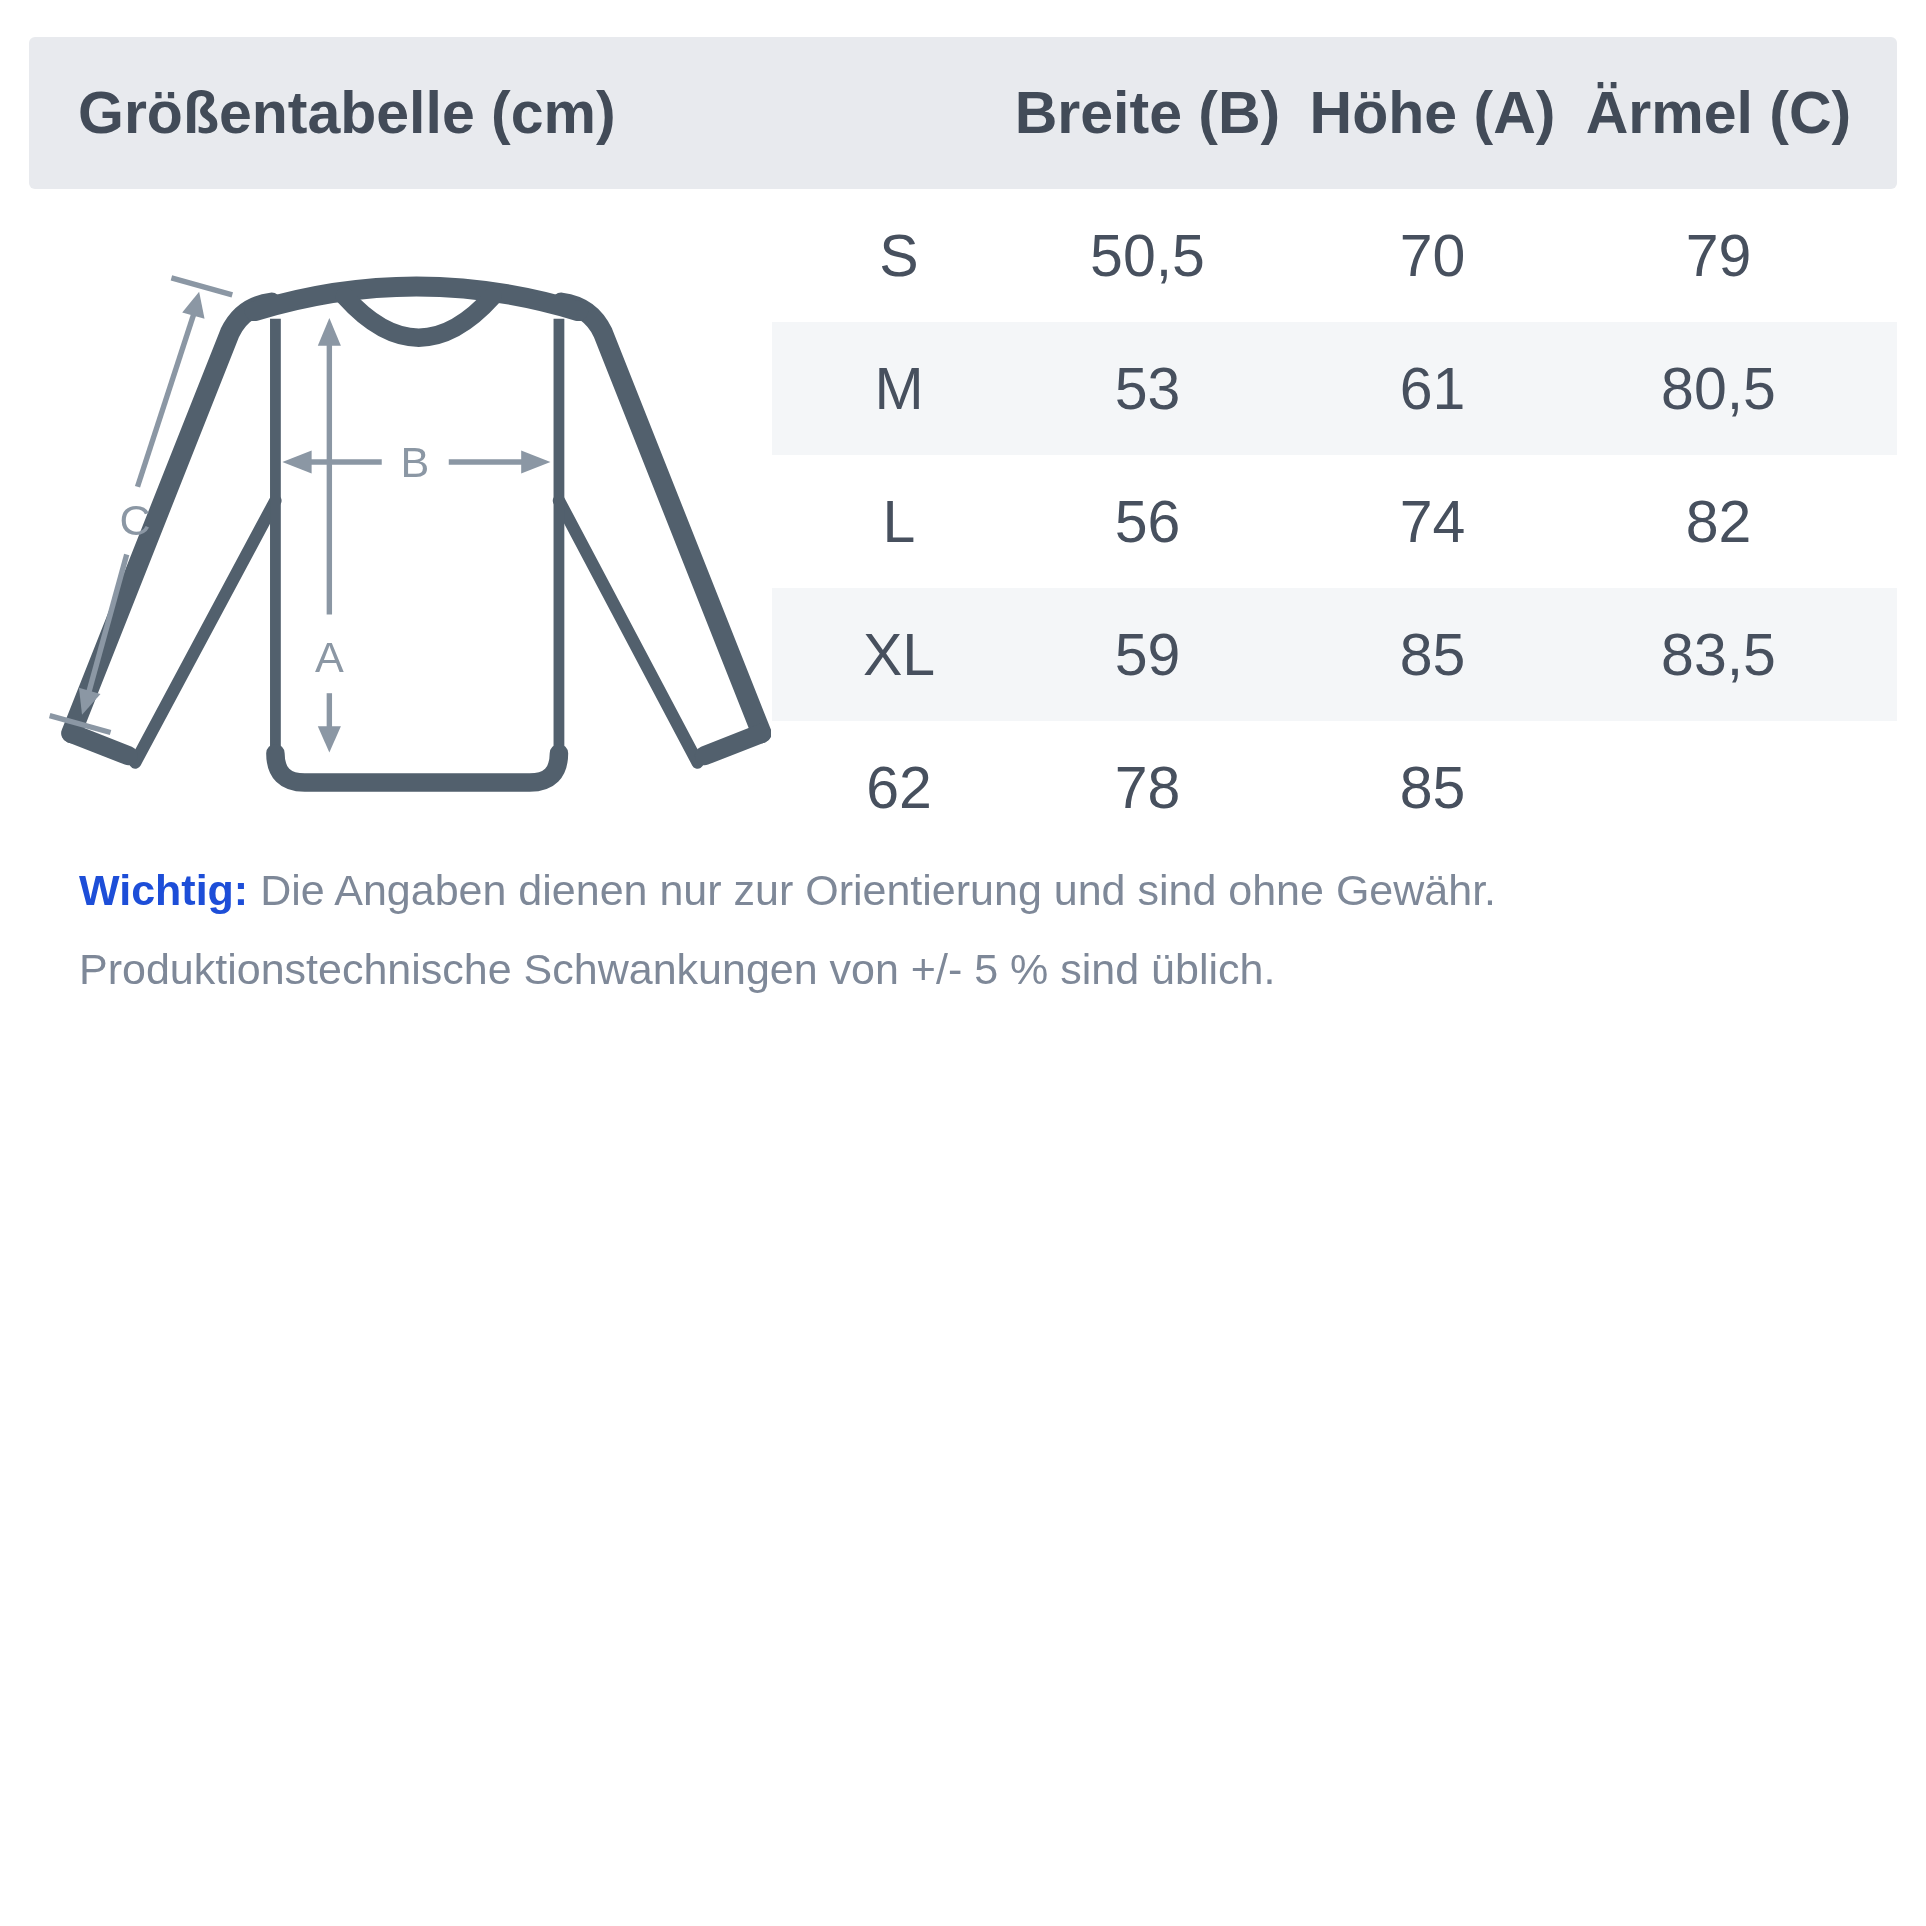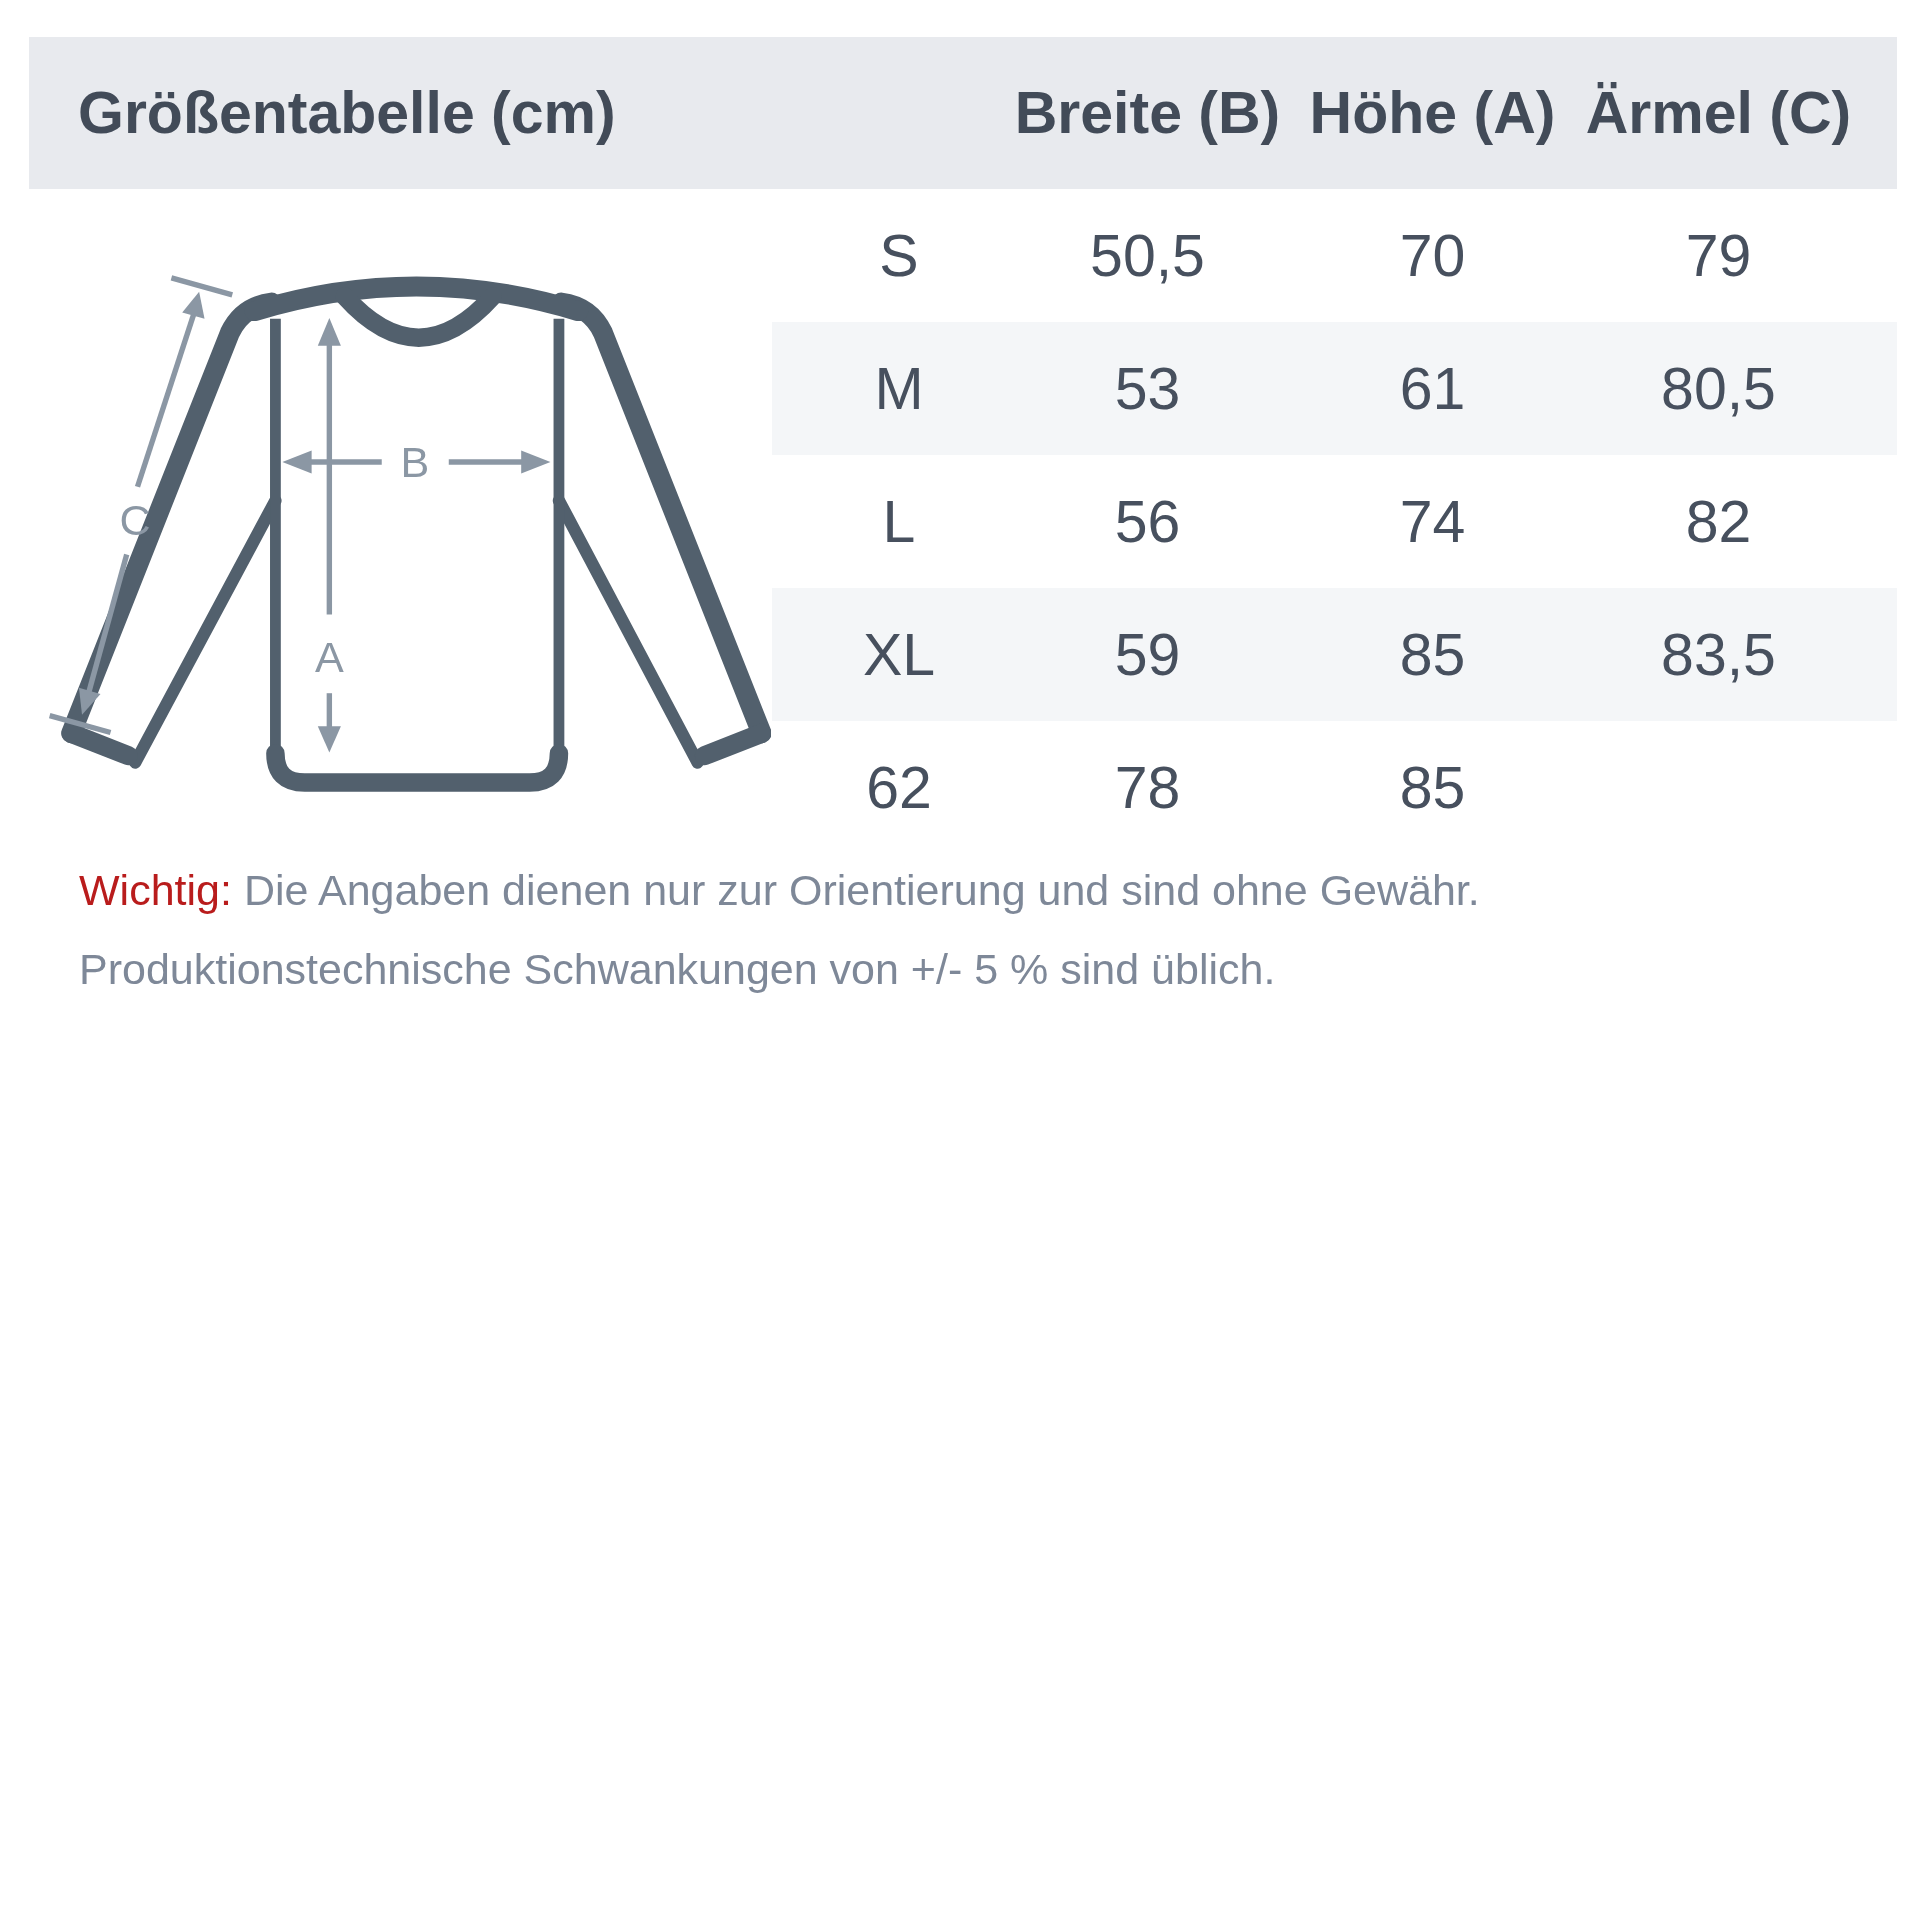--- a/index.html
+++ b/index.html
@@ -4,20 +4,21 @@
 <style>
   html,body{margin:0;padding:0;}
   body{
     width:1926px;height:1926px;position:relative;background:#ffffff;
     font-family:"Liberation Sans", sans-serif;overflow:hidden;
   }
   
   .header-bar{
     position:absolute;left:29px;top:37px;width:1868px;height:152px;
     background:#e8eaee;
+    border-radius:6px;
   }
   .title{
     position:absolute;left:49px;top:0;height:100%;
     display:flex;align-items:center;
     font-size:59px;font-weight:bold;color:#424b58;letter-spacing:0px;
   }
   .cols{
     display:grid;
     grid-template-columns:254px 243px 327px 245px;
     padding-right:55px;box-sizing:border-box;
@@ -43,21 +44,21 @@
   }
   
   .diagram{
     position:absolute;left:31px;top:177px;width:740px;height:678px;
   }
   
   .note{
     position:absolute;left:79px;top:851px;width:1803px;
     font-size:43px;line-height:79px;color:#7e8898;
   }
-  .note b{font-weight:normal;color:#b91c1c;}
+  .note b{font-weight:bold;color:#1d4ed8;}
   .arrow-label{
     font-family:"Liberation Sans", sans-serif;
     font-size:56px;fill:#8b97a4;
   }
 </style>
 </head>
 <body>
 
 <div class="header-bar">
   <div class="title">Größentabelle (cm)</div>

